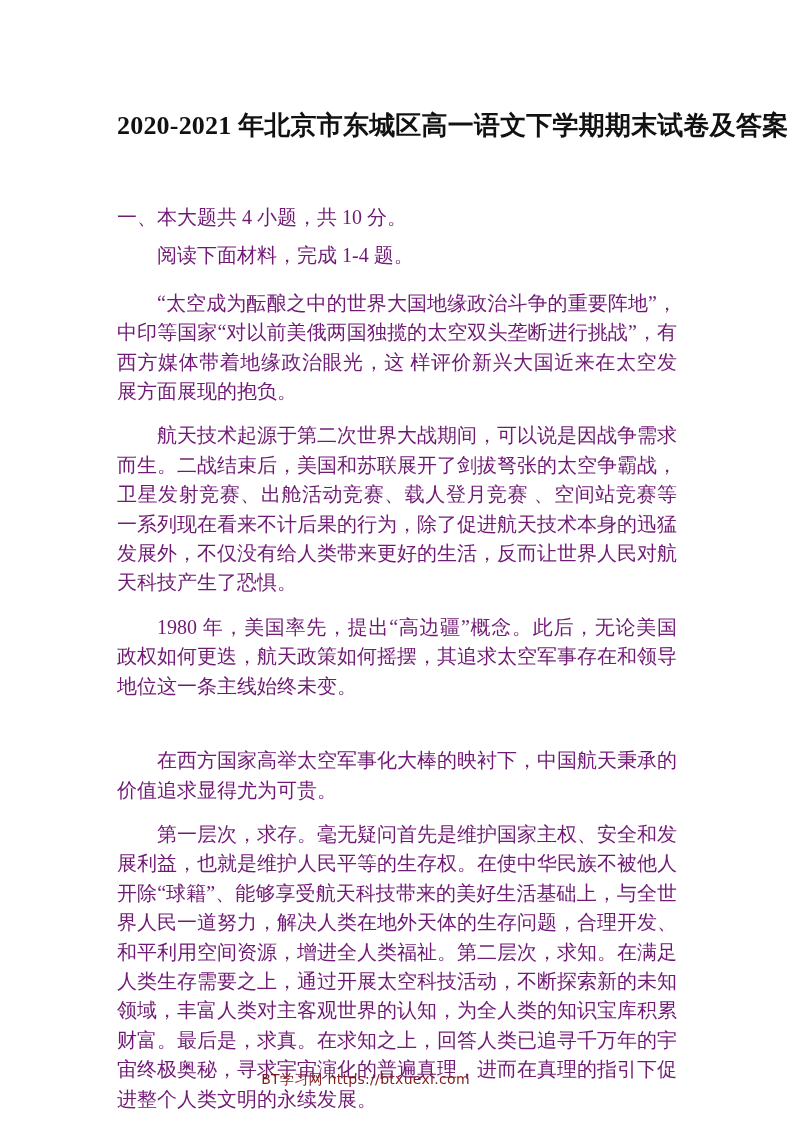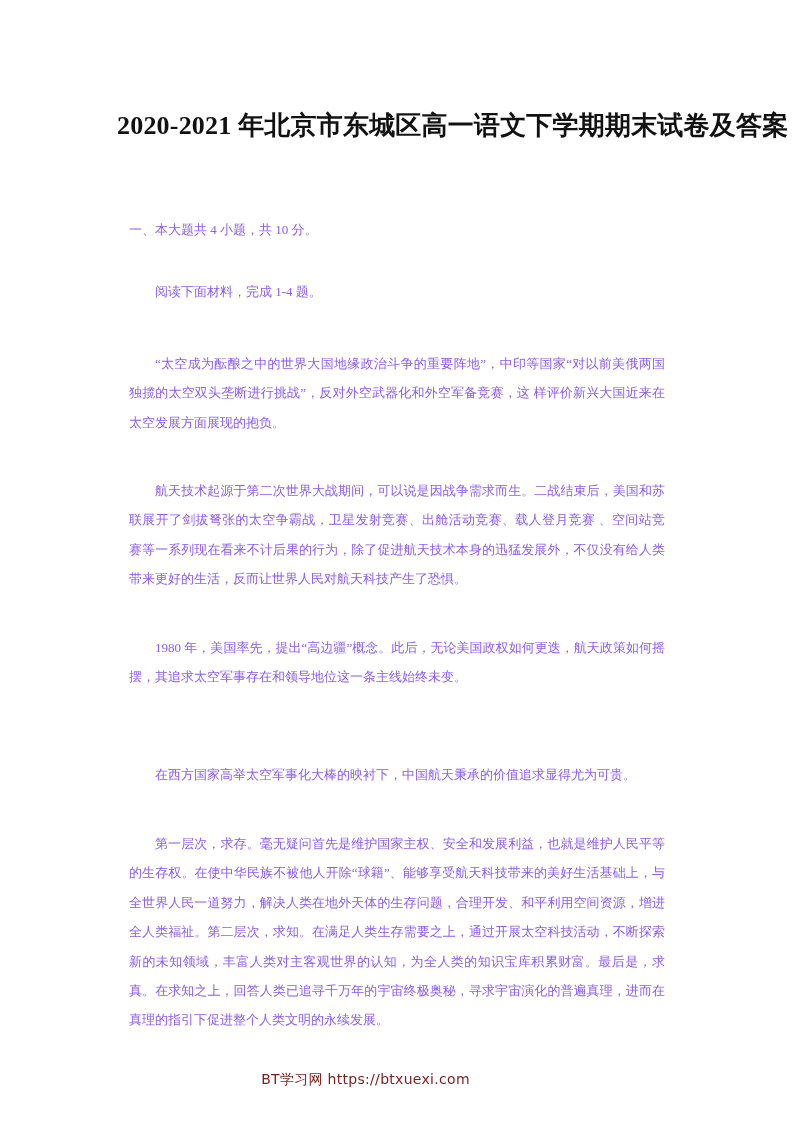--- a/index.html
+++ b/index.html
@@ -29,26 +29,26 @@
     white-space: nowrap;
     color: #111;
   }
   .body-block {
     position: absolute;
     left: 117px;
     top: 203px;
     width: 560px;
   }
   p.line {
-    margin: 12px;
-    font-size: 13px;
+    margin: 0;
+    font-size: 20px;
     line-height: 29.4px;
     text-align: justify;
     text-justify: inter-ideograph;
-    color: #8b5cf6;
+    color: #701a75;
   }
   p.indent2 {
     text-indent: 2em;
   }
   p.center {
     text-align: center;
     text-indent: 0;
   }
   .gap-sm { height: 9px; }
   .gap-md { height: 15px; }
@@ -78,21 +78,21 @@
 
     <div class="gap-sm"></div>
 
     <p class="line indent2">阅读下面材料，完成 1-4 题。</p>
 
     <div class="gap-sm"></div>
 
 
     <div class="gap-sm"></div>
 
-    <p class="line indent2">“太空成为酝酿之中的世界大国地缘政治斗争的重要阵地”，中印等国家“对以前美俄两国独揽的太空双头垄断进行挑战”，反对外空武器化和外空军备竞赛，这 样评价新兴大国近来在太空发展方面展现的抱负。</p>
+    <p class="line indent2">“太空成为酝酿之中的世界大国地缘政治斗争的重要阵地”，中印等国家“对以前美俄两国独揽的太空双头垄断进行挑战”，有西方媒体带着地缘政治眼光，这 样评价新兴大国近来在太空发展方面展现的抱负。</p>
 
     <div class="gap-md"></div>
 
     <p class="line indent2">航天技术起源于第二次世界大战期间，可以说是因战争需求而生。二战结束后，美国和苏联展开了剑拔弩张的太空争霸战，卫星发射竞赛、出舱活动竞赛、载人登月竞赛 、空间站竞赛等一系列现在看来不计后果的行为，除了促进航天技术本身的迅猛发展外，不仅没有给人类带来更好的生活，反而让世界人民对航天科技产生了恐惧。</p>
 
     <div class="gap-md"></div>
 
     <p class="line indent2">1980 年，美国率先，提出“高边疆”概念。此后，无论美国政权如何更迭，航天政策如何摇摆，其追求太空军事存在和领导地位这一条主线始终未变。</p>
 
     <div class="gap-md"></div>

